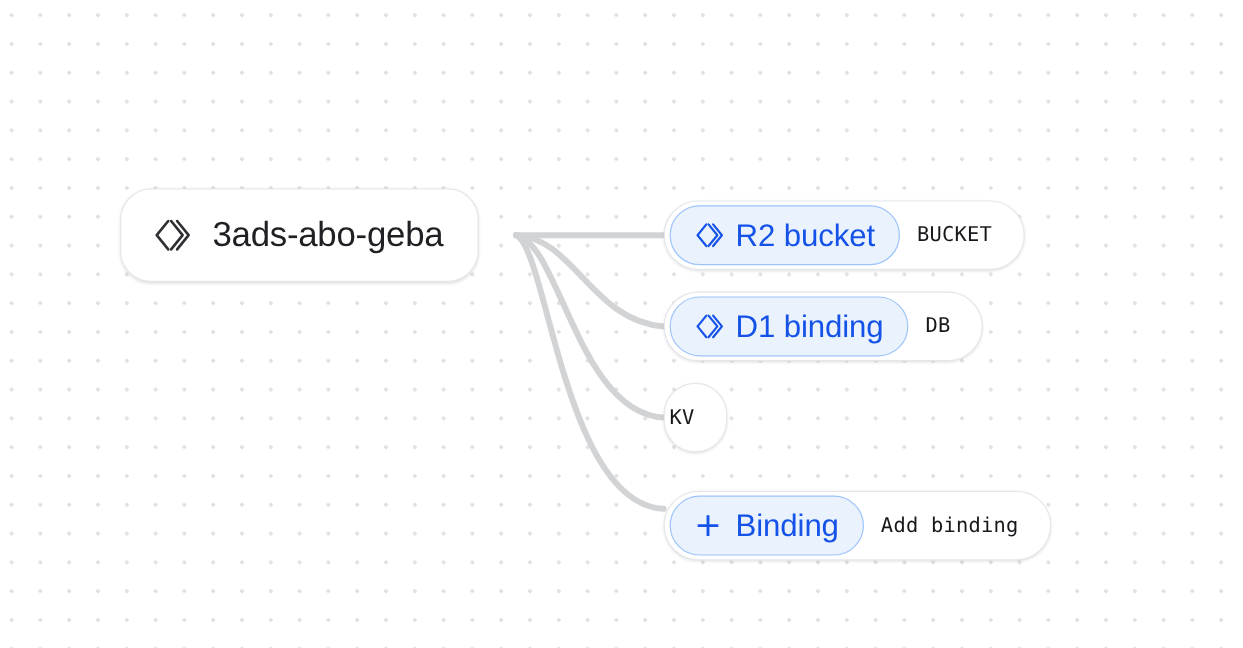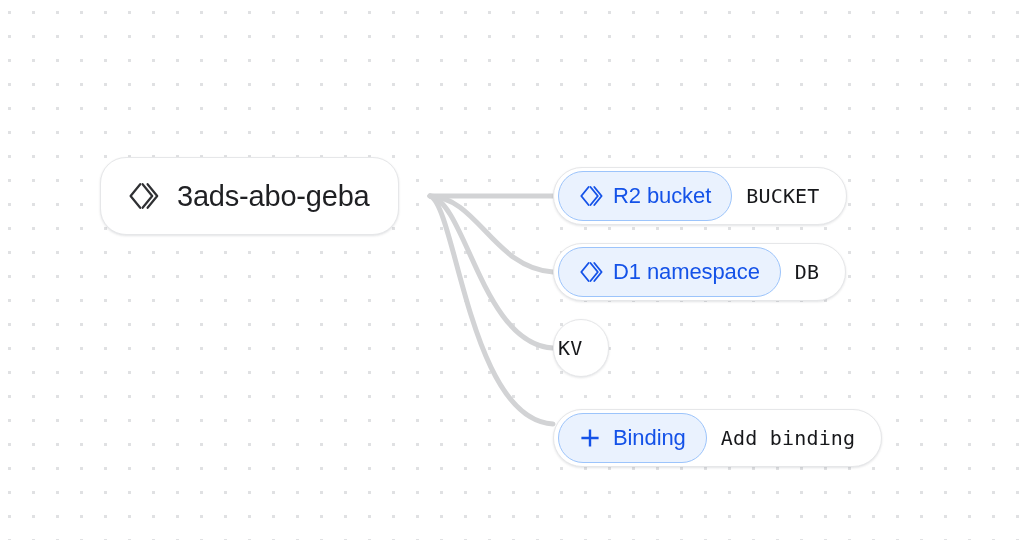--- a/index.html
+++ b/index.html
@@ -85,28 +85,28 @@
     height: 50px;
     box-sizing: border-box;
     padding: 0 20px 0 18px;
     margin-right: 14px;
     background: #eaf2fe;
     border: 1.5px solid #9cc4fb;
     border-radius: 999px;
     white-space: nowrap;
   }
   .chip-label {
-    font-size: 22px;
+    font-size: 26px;
     line-height: 1;
     color: #1452e8;
     letter-spacing: -0.1px;
   }
   .binding-value {
     font-family: "DejaVu Sans Mono", "Liberation Mono", monospace;
-    font-size: 20px;
+    font-size: 17px;
     line-height: 1;
     color: #17181b;
     white-space: nowrap;
     letter-spacing: 0.2px;
   }
 
   
   .icon {
     display: inline-flex;
     align-items: center;
@@ -154,21 +154,21 @@
 
   <div class="node binding-node" style="top:243px">
     <div class="binding-chip">
       <span class="icon">
         <svg width="26" height="26" viewBox="0 0 34 34" aria-hidden="true">
           <path d="M15.2 5.2 L5.6 17 L15.2 28.8" fill="none" stroke="#1452e8" stroke-width="2.4" stroke-linejoin="round" stroke-linecap="round"></path>
           <path d="M17.6 5.2 L27.2 17 L17.6 28.8" fill="none" stroke="#1452e8" stroke-width="2.4" stroke-linejoin="round" stroke-linecap="round"></path>
           <path d="M22.6 5.2 L32.2 17 L22.6 28.8" fill="none" stroke="#1452e8" stroke-width="2.4" stroke-linejoin="round" stroke-linecap="round"></path>
         </svg>
       </span>
-      <span class="chip-label">D1 namespace</span>
+      <span class="chip-label">D1 binding</span>
     </div>
     <span class="binding-value">DB</span>
   </div>
 
   <div class="node binding-node" style="top:319px">
     <span class="binding-value">KV</span>
   </div>
 
   <div class="node binding-node" style="top:409px">
     <div class="binding-chip">

